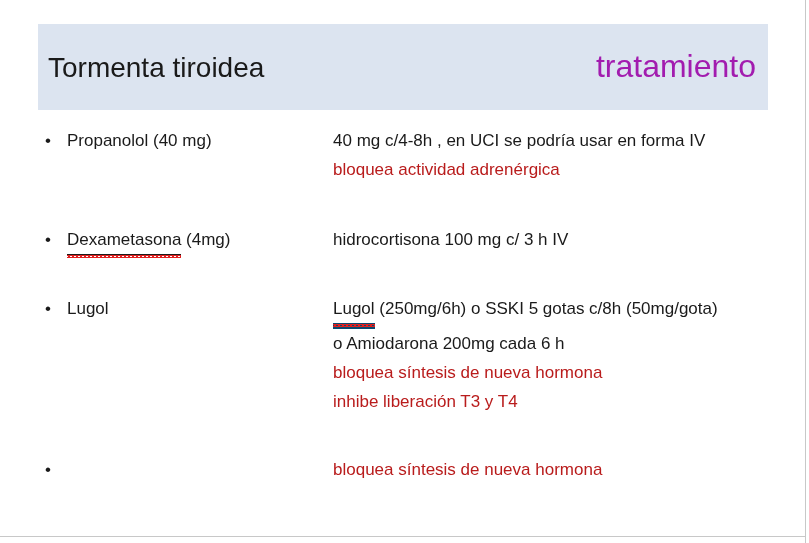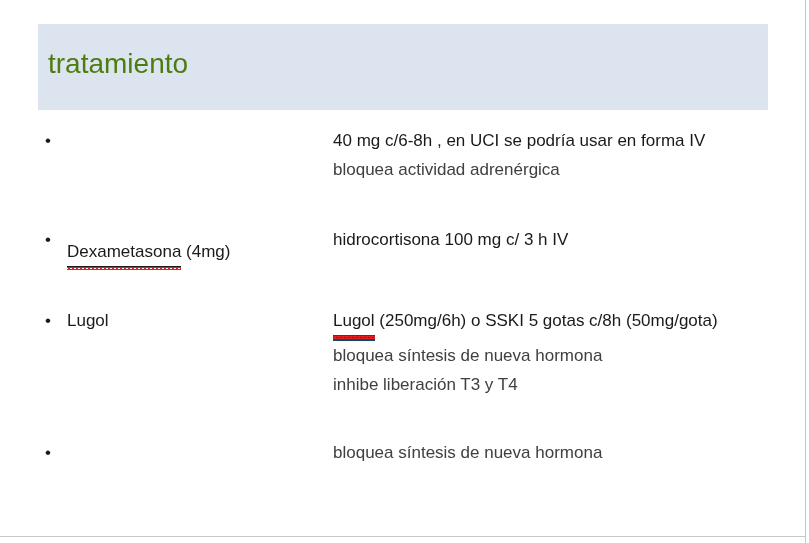--- a/index.html
+++ b/index.html
@@ -61,22 +61,22 @@
     justify-content: space-between;
   }
   #slide-title {
     font-size: 28px;
     color: #1a1a1a;
     font-weight: normal;
     letter-spacing: 0px;
     white-space: nowrap;
   }
   #slide-subtitle {
-    font-size: 28px;
-    color: #4d7c0f;
+    font-size: 32px;
+    color: #a21caf;
     font-weight: normal;
     white-space: nowrap;
     padding-right: 4px;
   }
 
   
   #body {
     position: absolute;
     left: 0;
     top: 126px;
@@ -109,21 +109,20 @@
     font-size: 17px;
     line-height: 29px;
     color: #1a1a1a;
     white-space: nowrap;
   }
   .drug-name .u {
     border-bottom: 1px solid #1a1a1a;
     position: relative;
     display: inline-block;
     padding-bottom: 0px;
-    margin-top: 12px;
   }
   
   .drug-name .u.spell::after {
     content: "";
     position: absolute;
     left: 0;
     right: 0;
     bottom: -4px;
     height: 3px;
     background-image:
@@ -150,21 +149,21 @@
     flex: 1 1 auto;
     padding-right: 10px;
   }
   .detail-line {
     font-size: 17px;
     line-height: 29px;
     color: #1a1a1a;
     white-space: nowrap;
   }
   .detail-line.red {
-    color: #404040;
+    color: #b91c1c;
   }
   .detail-line .u {
     border-bottom: 6px solid #0c4a6e;
     position: relative;
     display: inline-block;
   }
   .detail-line .u.spell::after {
     content: "";
     position: absolute;
     left: 0;
@@ -200,42 +199,44 @@
 </head>
 <body>
 
 <div id="slide">
 
   <div class="frame-line-right"></div>
   <div class="frame-line-bottom"></div>
 
   <div id="title-band">
     <div id="title-inner">
+      <div id="slide-title">Tormenta tiroidea</div>
       <div id="slide-subtitle">tratamiento</div>
     </div>
   </div>
 
   <div id="body">
       <div class="row" id="row-0">
-        <div class="drug-col"><span class="bullet">•</span></div>
-        <div class="detail-col">
-          <div class="detail-line">40 mg c/6-8h , en UCI se podría usar en forma IV</div>
+        <div class="drug-col"><span class="bullet">•</span><span class="drug-name">Propanolol (40 mg)</span></div>
+        <div class="detail-col">
+          <div class="detail-line">40 mg c/4-8h , en UCI se podría usar en forma IV</div>
           <div class="detail-line red">bloquea actividad adrenérgica</div>
         </div>
       </div>
       <div class="row" id="row-1">
         <div class="drug-col"><span class="bullet">•</span><span class="drug-name"><span class="u spell">Dexametasona</span> (4mg)</span></div>
         <div class="detail-col">
           <div class="detail-line">hidrocortisona 100 mg c/ 3 h IV</div>
         </div>
       </div>
       <div class="row" id="row-2">
         <div class="drug-col"><span class="bullet">•</span><span class="drug-name">Lugol</span></div>
         <div class="detail-col">
           <div class="detail-line"><span class="u spell">Lugol</span> (250mg/6h) o SSKI 5 gotas c/8h (50mg/gota)</div>
+          <div class="detail-line">o Amiodarona 200mg cada 6 h</div>
           <div class="detail-line red">bloquea síntesis de nueva hormona</div>
           <div class="detail-line red">inhibe liberación T3 y T4</div>
         </div>
       </div>
       <div class="row" id="row-3">
         <div class="drug-col"><span class="bullet">•</span></div>
         <div class="detail-col">
           <div class="detail-line red">bloquea síntesis de nueva hormona</div>
         </div>
       </div>

